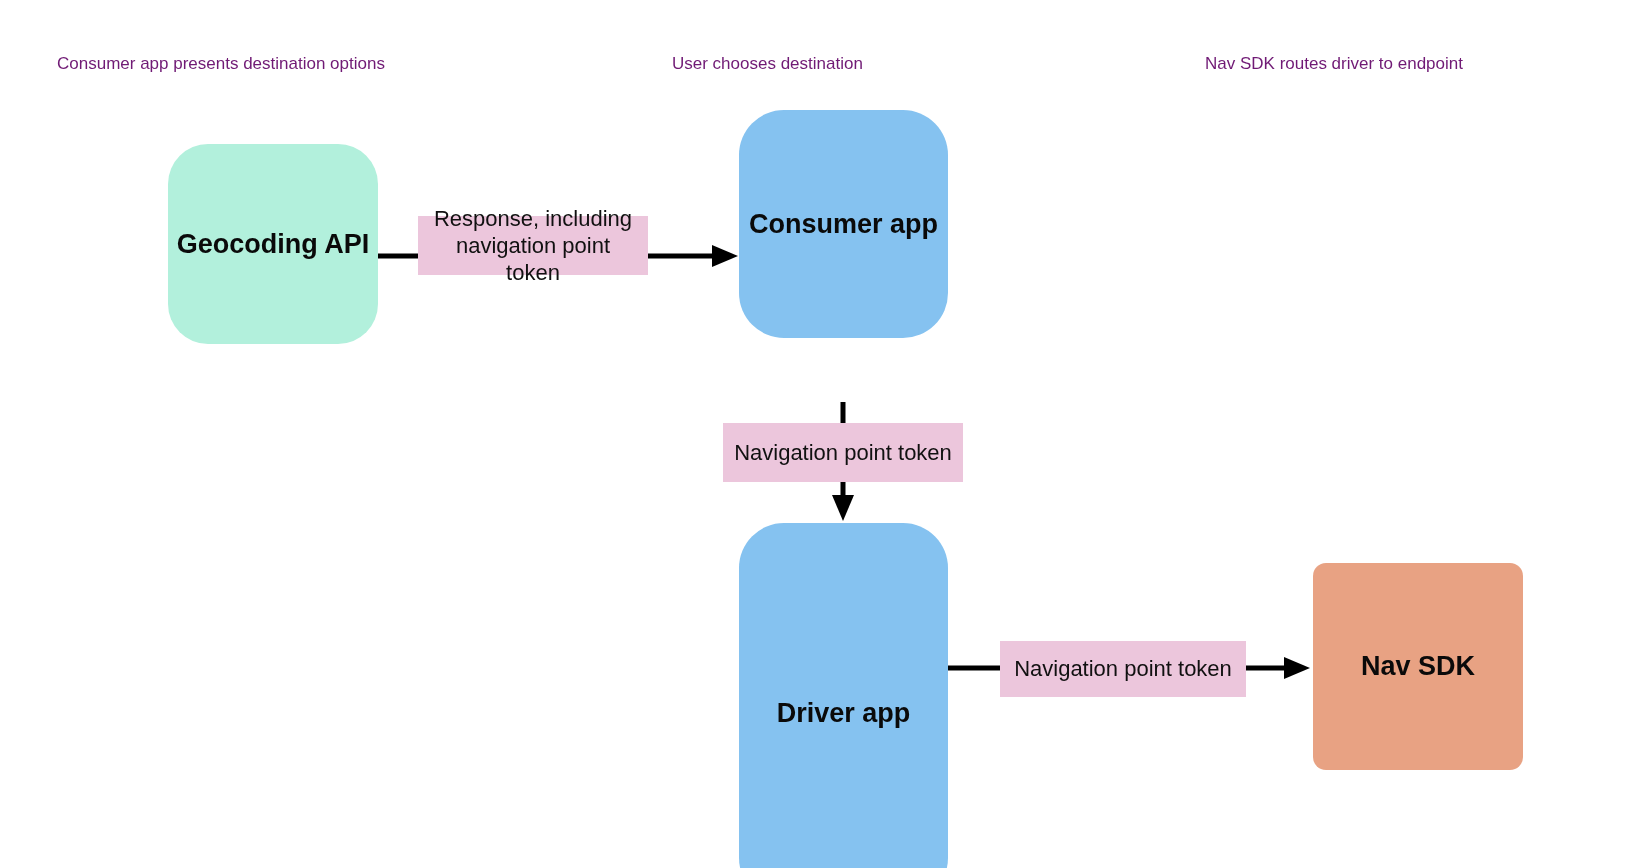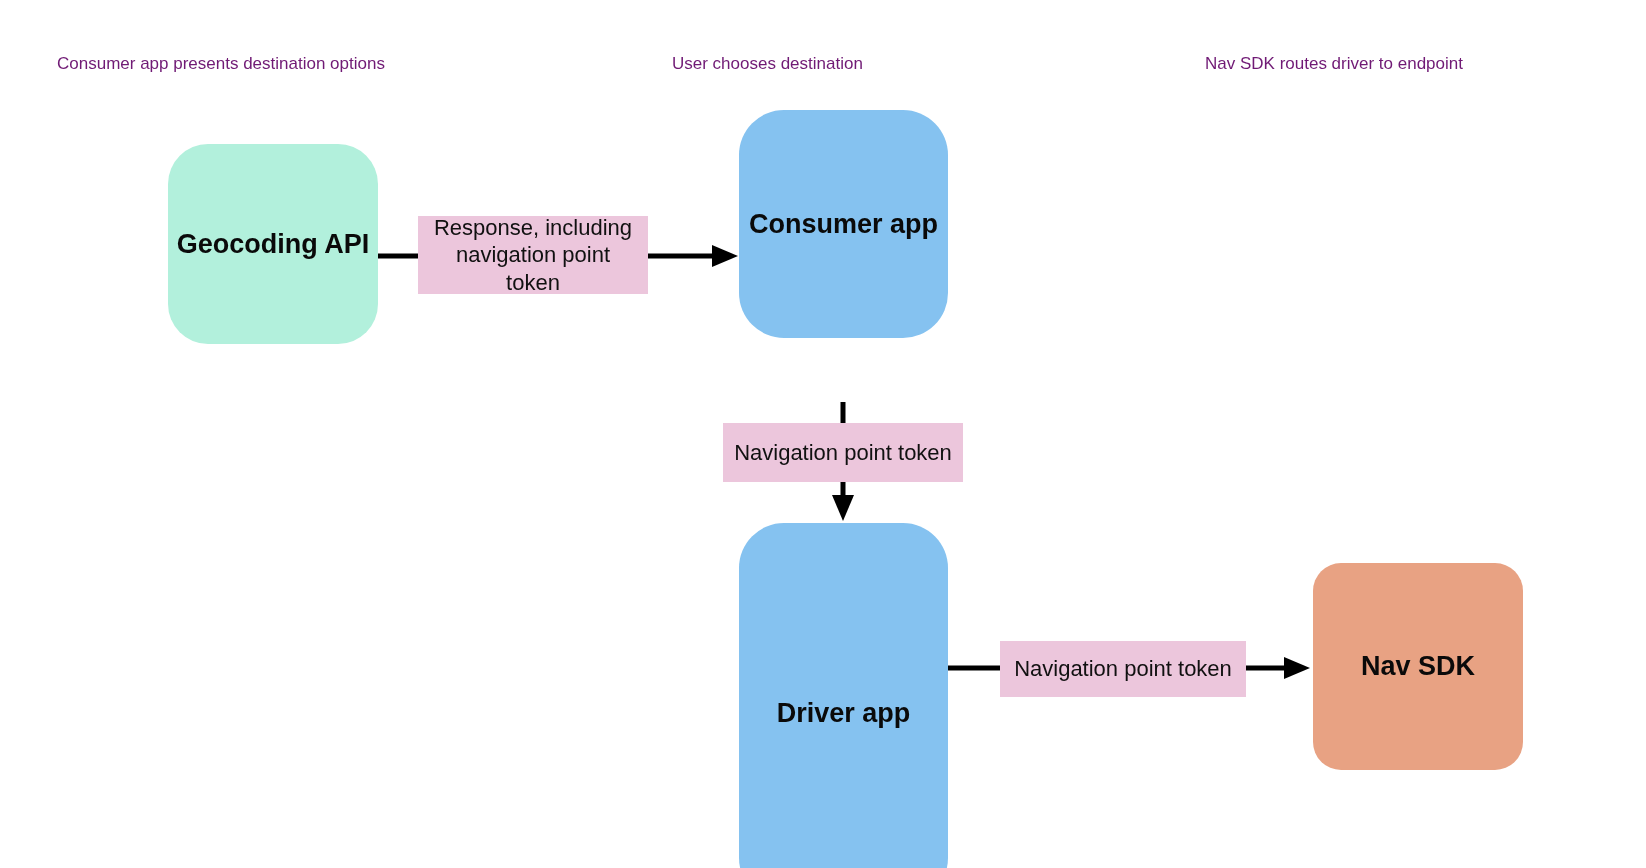--- a/index.html
+++ b/index.html
@@ -49,36 +49,36 @@
   .node-consumer {
     left: 739px; top: 110px; width: 209px; height: 228px;
     background: #85c2f0; border-radius: 45px;
   }
   .node-driver {
     left: 739px; top: 523px; width: 209px; height: 380px;
     background: #85c2f0; border-radius: 45px;
   }
   .node-navsdk {
     left: 1313px; top: 563px; width: 210px; height: 207px;
-    background: #e8a283; border-radius: 28px;
+    background: #e8a283; border-radius: 13px;
   }
 
   .edge-label {
     position: absolute;
     background: #ecc6dc;
     display: flex;
     align-items: center;
     justify-content: center;
     text-align: center;
     font-size: 22px;
     line-height: 1.24;
     color: #111111;
     padding: 4px 8px;
   }
-  .edge-label-1 { left: 418px; top: 216px; width: 230px; height: 78px; }
+  .edge-label-1 { left: 418px; top: 216px; width: 230px; height: 59px; }
   .edge-label-2 { left: 723px; top: 423px; width: 240px; height: 59px; }
   .edge-label-3 { left: 1000px; top: 641px; width: 246px; height: 56px; }
 </style>
 </head>
 <body>
 
 <div class="stage">
 
   <div class="section-header hdr-1">Consumer app presents destination options</div>
   <div class="section-header hdr-2">User chooses destination</div>

